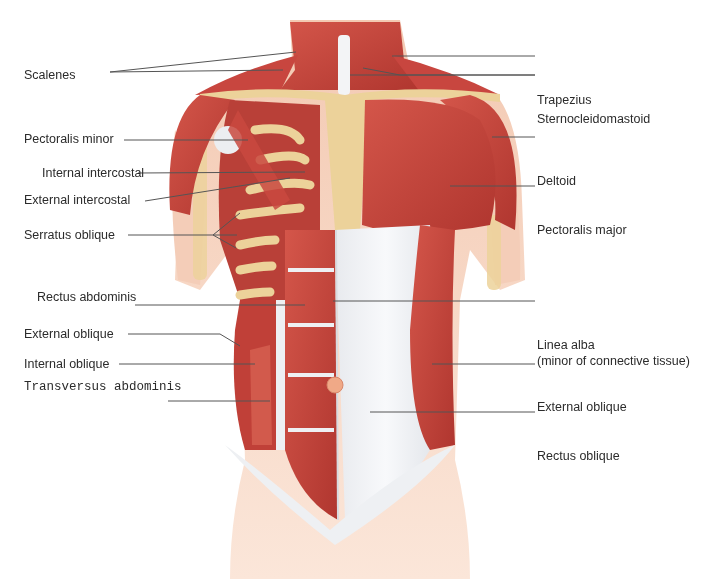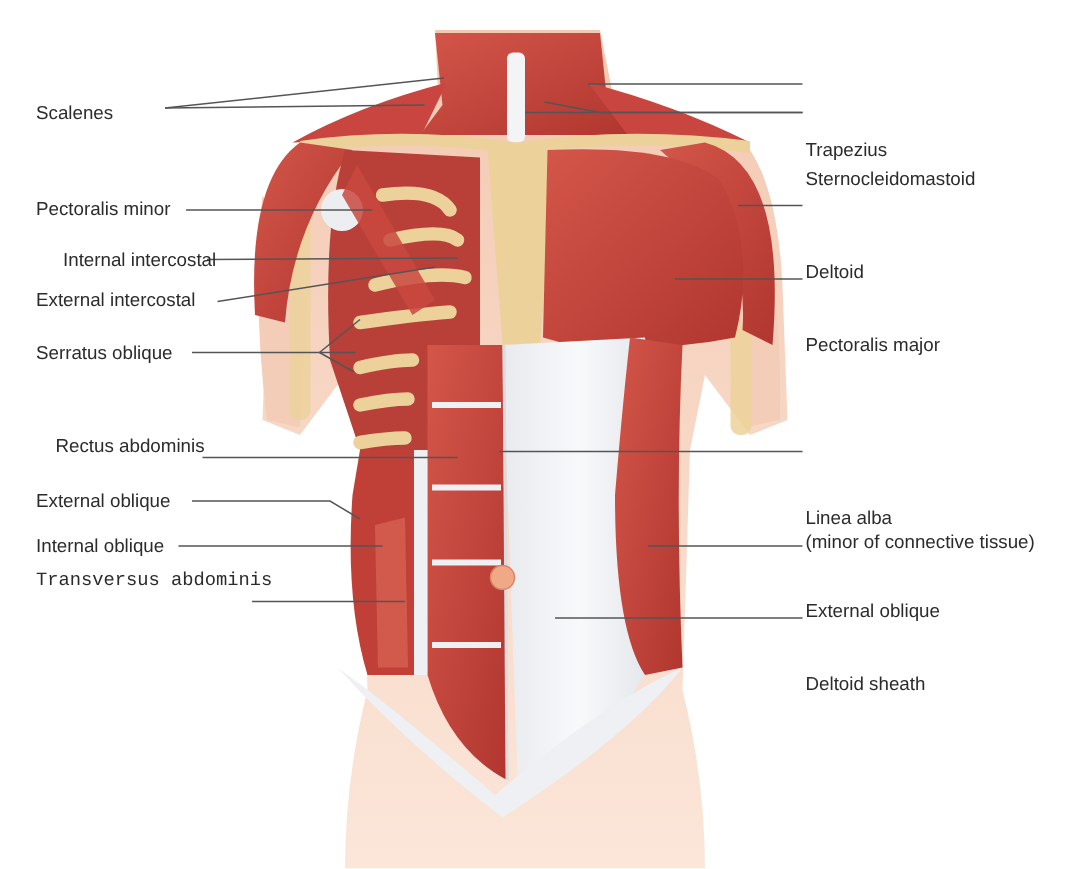--- a/index.html
+++ b/index.html
@@ -131,13 +131,13 @@
 <div class="label" style="left:24px;top:357px;">Internal oblique</div>
 <div class="label" style="left:24px;top:380px;font-family:Liberation Mono, monospace;">Transversus abdominis</div>
 
 <div class="label right" style="top:49px;">Trapezius</div>
 <div class="label right" style="top:68px;">Sternocleidomastoid</div>
 <div class="label right" style="top:130px;">Deltoid</div>
 <div class="label right" style="top:179px;text-align:center;">Pectoralis major</div>
 <div class="label right" style="top:294px;">Linea alba</div>
 <div class="label right" style="top:310px;">(minor of connective tissue)</div>
 <div class="label right" style="top:356px;">External oblique</div>
-<div class="label right" style="top:405px;">Deltoid sheath</div>
+<div class="label right" style="top:405px;">Rectus oblique</div>
 
 </body></html>

